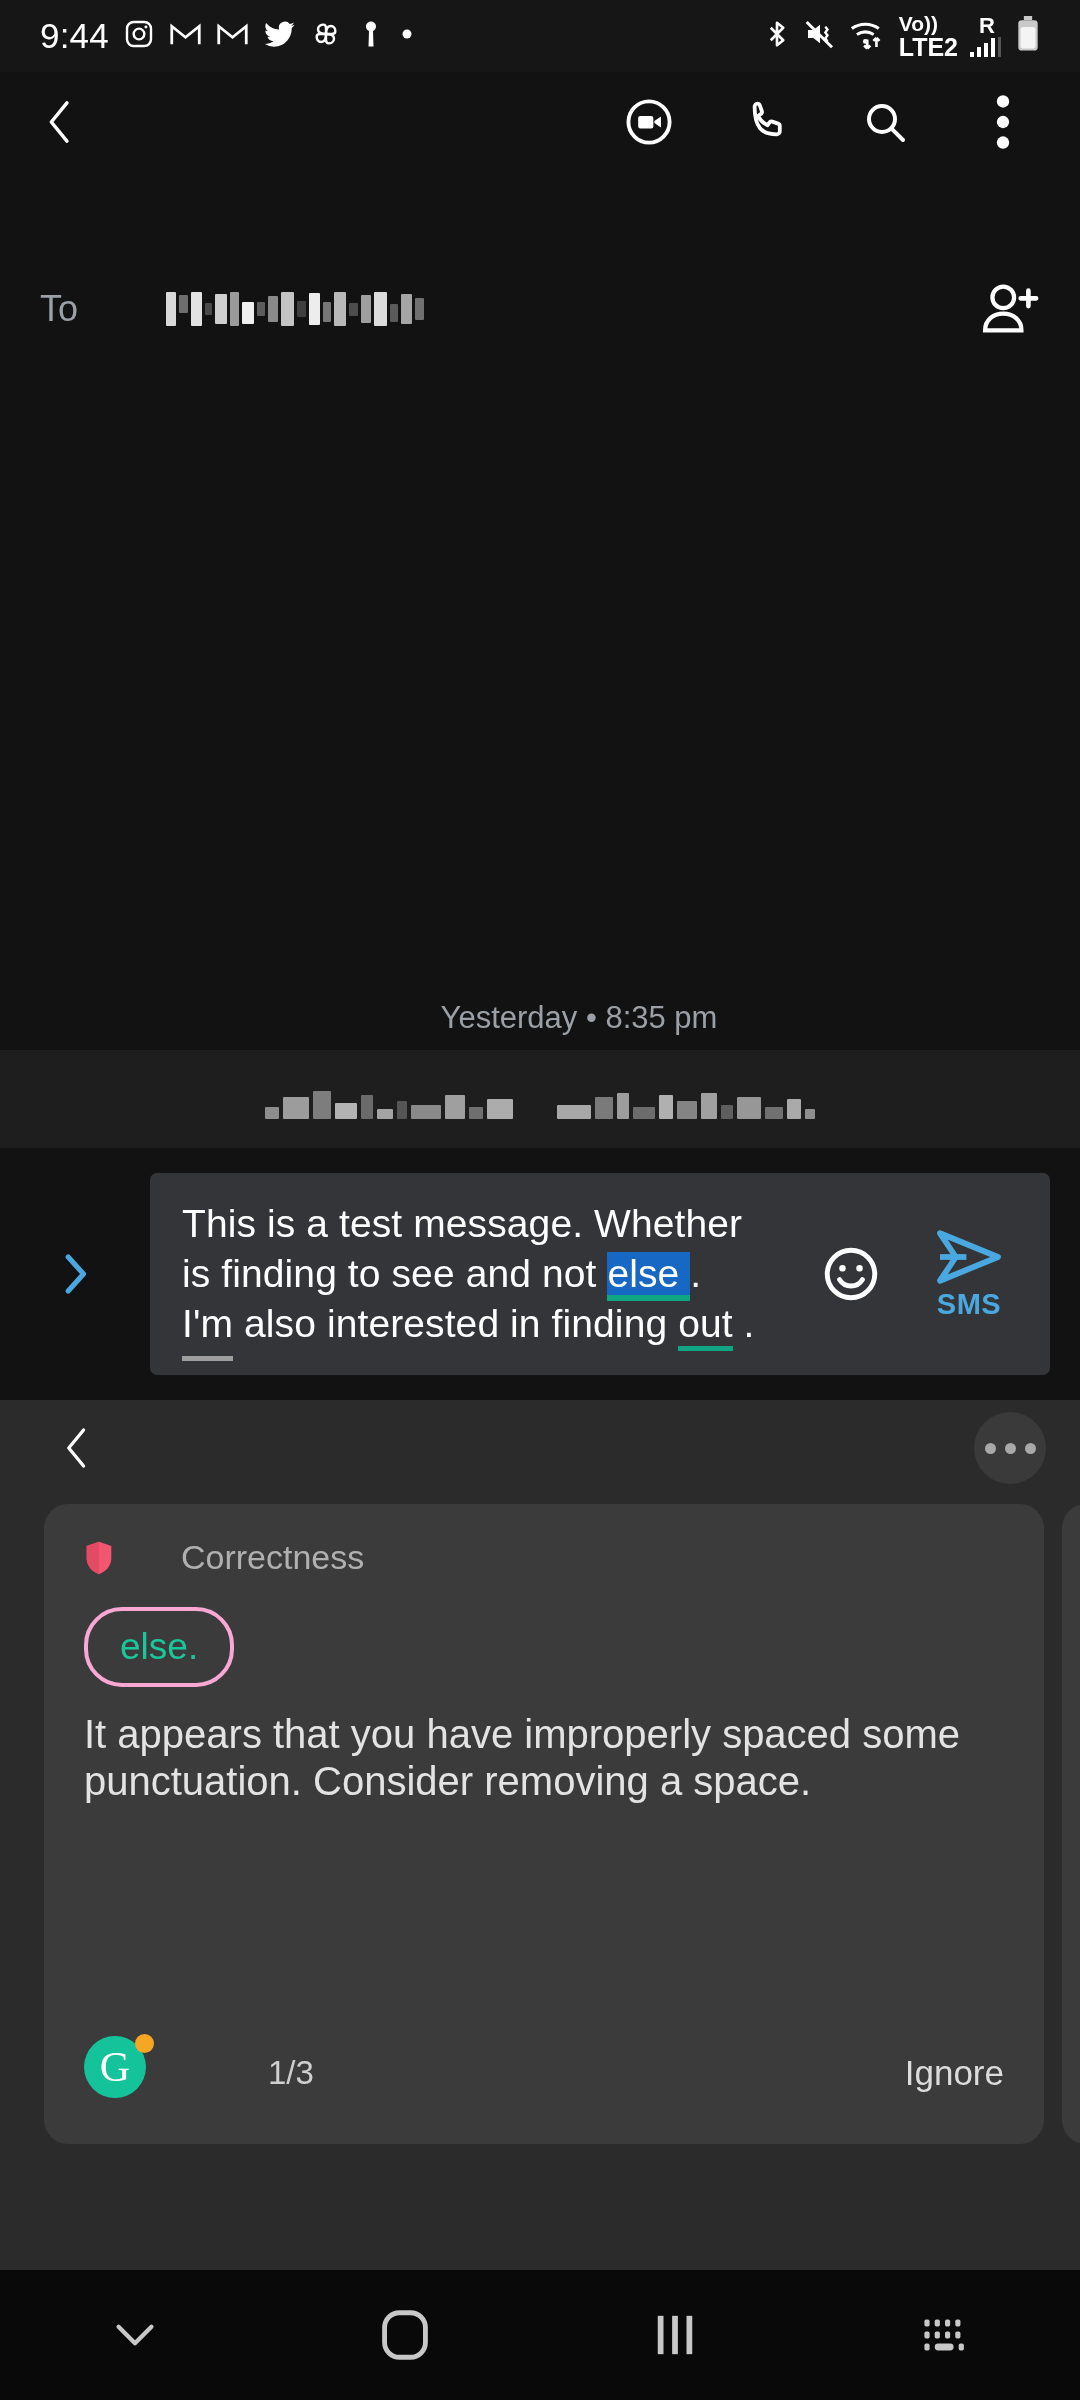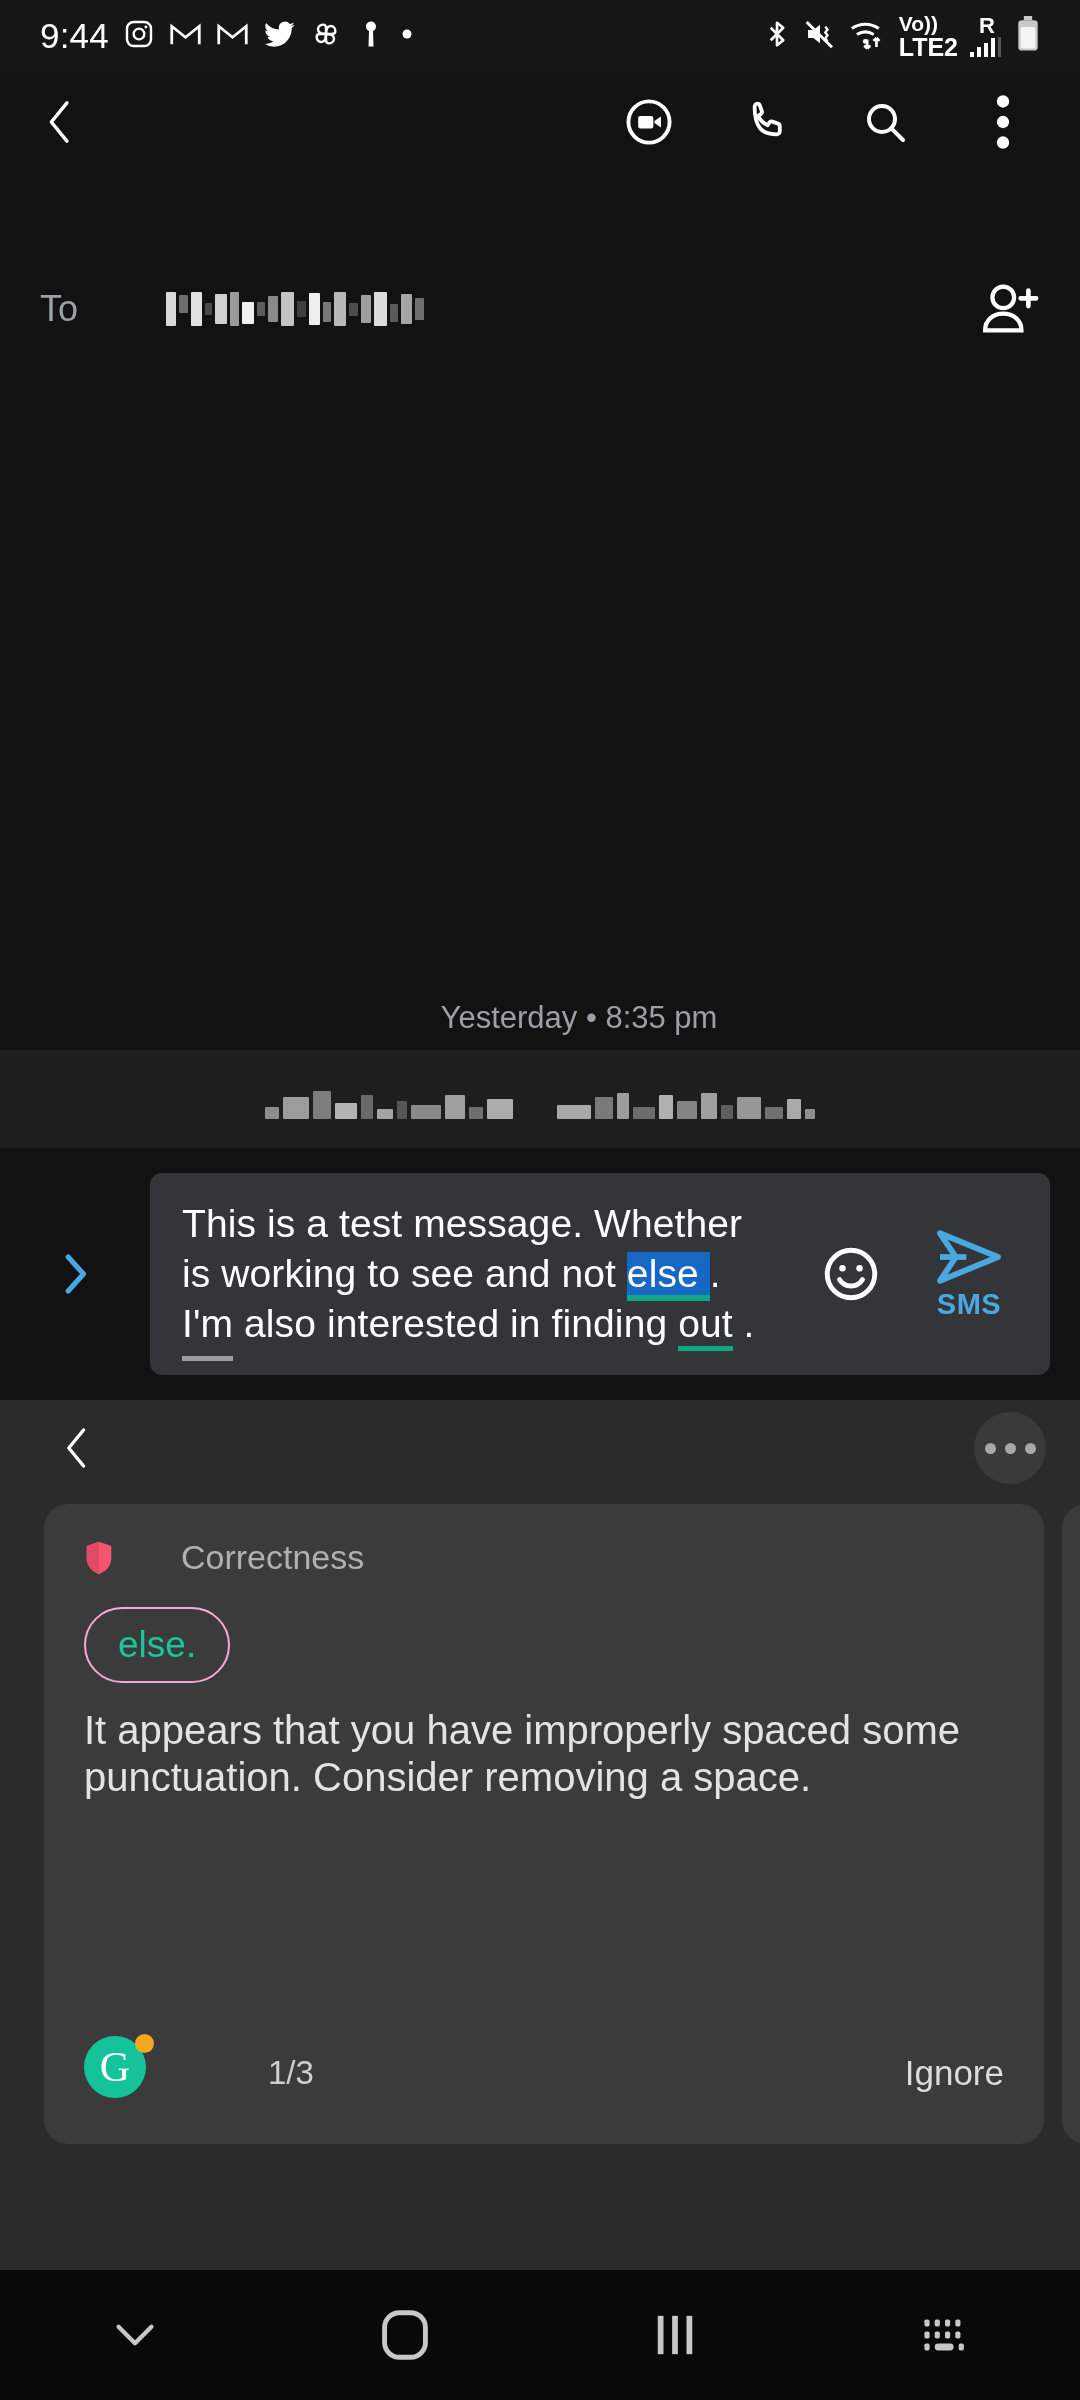--- a/index.html
+++ b/index.html
@@ -68,21 +68,21 @@
     background:#121212;
     display:flex; align-items:center;
   }
   .expand-chevron{
     width:150px; height:252px;
     display:flex; align-items:center; justify-content:center;
   }
   .inputbox{
     position:relative;
     width:900px; height:202px; margin-right:30px;
-    background:#333538; border-radius:12px;
+    background:#333538; border-radius:7px;
     display:flex; align-items:flex-start;
     padding:26px 0 0 32px;
   }
   .msgtext{
     width:600px;
     color:#ffffff; font-size:39px; line-height:50px;
     letter-spacing:.1px; white-space:nowrap;
   }
   .u-grey{ border-bottom:5px solid #9e9e9e; padding-bottom:11px; }
   .u-green{ border-bottom:5px solid #11a683; padding-bottom:1px; }
@@ -123,21 +123,21 @@
   }
   .gcard-peek{
     position:absolute; top:104px; left:1062px;
     width:120px; height:640px;
     background:#3b3b3b; border-radius:24px;
   }
   .cat-row{ display:flex; align-items:center; gap:22px; }
   .cat-label{ color:#b0b0b0; font-size:34px;margin-left:45px; }
   .chip{
     display:inline-block; margin-top:30px;
-    border:2px solid #f9a8d4; border-radius:38px;
+    border:4px solid #f9a8d4; border-radius:38px;
     padding:15px 32px;
     color:#19c79a; font-size:37px;
   }
   .explain{
     margin-top:24px; width:880px;
     color:#e3e3e3; font-size:40px; line-height:47px;
   }
   .gcard-foot{
     position:absolute; left:40px; bottom:34px; width:920px;
     display:flex; align-items:center; justify-content:space-between;
@@ -383,21 +383,21 @@
     <div class="expand-chevron">
       <svg width="34" height="48" viewBox="0 0 20 28" fill="none" stroke="#4aa8e0" stroke-width="3" stroke-linecap="round" stroke-linejoin="round">
         <path d="M6 4l9 10-9 10"></path>
       </svg>
     </div>
 
     <div class="inputbox">
       <div class="msgtext">
         <div><span>This is a test message.  Whether</span></div>
         <div>
-          <span>is working to see and not </span><span class="sel-blue">else </span><span>.</span>
+          <span>is finding to see and not </span><span class="sel-blue">else </span><span>.</span>
         </div>
         <div>
           <span class="u-grey">I'm</span><span> also interested in finding </span><span class="u-green">out</span><span> .</span>
         </div>
       </div>
 
       <div class="compose-actions">
         <div class="emoji-btn">
           <svg width="62" height="62" viewBox="0 0 24 24" fill="none" stroke="#fff" stroke-width="1.9">
             <circle cx="12" cy="12" r="9.2"></circle>

